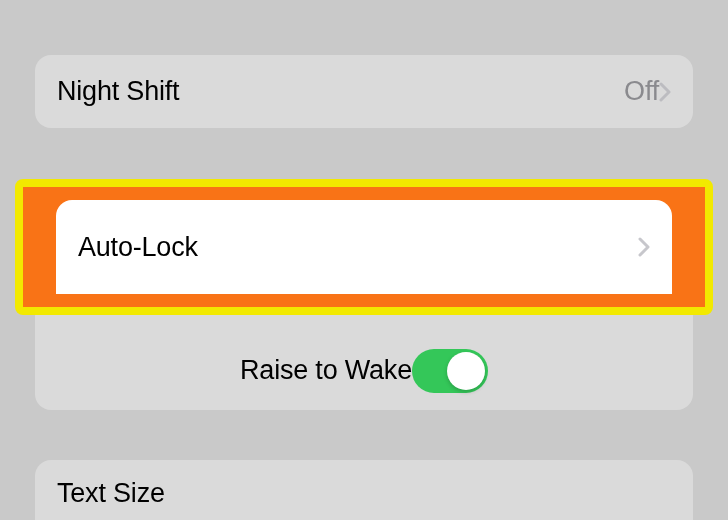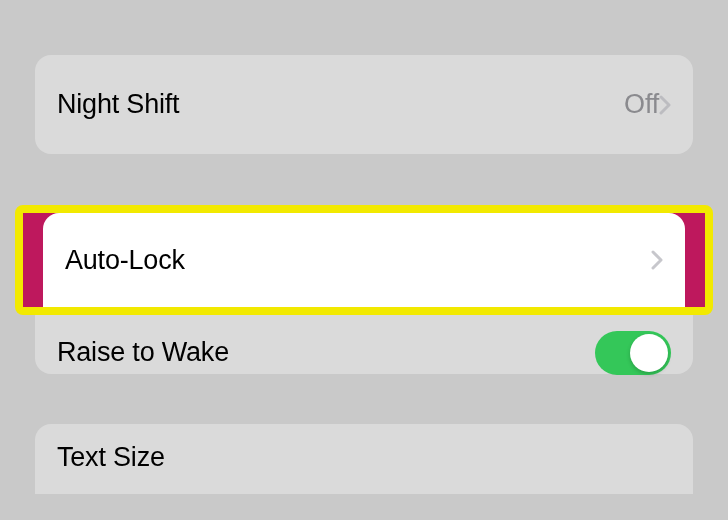--- a/index.html
+++ b/index.html
@@ -20,21 +20,21 @@
       padding: 0;
     }
     .group {
       margin: 0;
     }
     .row {
       display: flex;
       align-items: center;
       justify-content: space-between;
       padding: 0 22px;
-      height: 99px;
+      height: 73px;
       background: #dadada;
     }
     .group-top {
       border-top-left-radius: 16px;
       border-top-right-radius: 16px;
     }
     .group-bottom {
       border-bottom-left-radius: 16px;
       border-bottom-right-radius: 16px;
     }
@@ -67,36 +67,37 @@
     }
     
     .group1 {
       margin: 55px 35px 0 35px;
     }
     
     .highlight-wrap {
       margin: 51px 15px 0 15px;
       border: 8px solid #f2e900;
       border-radius: 8px;
-      background: #be185d;
-      padding: 0;
+      background: #f97316;
+      padding: 13px;
     }
     .group2 {
       margin: 0 20px;
     }
     .row-autolock {
       background: #ffffff;
       height: 94px;
     }
     .row-autolock .row-label {
       color: #000;
     }
     .row-raise {
-      height: 59px;
+      height: 95px;
       padding-top: 16px;
+      justify-content: center;
     }
     .row-raise-outer {
       margin: 0 35px;
     }
     
     .toggle {
       width: 76px;
       height: 44px;
       border-radius: 22px;
       background: #34c759;

